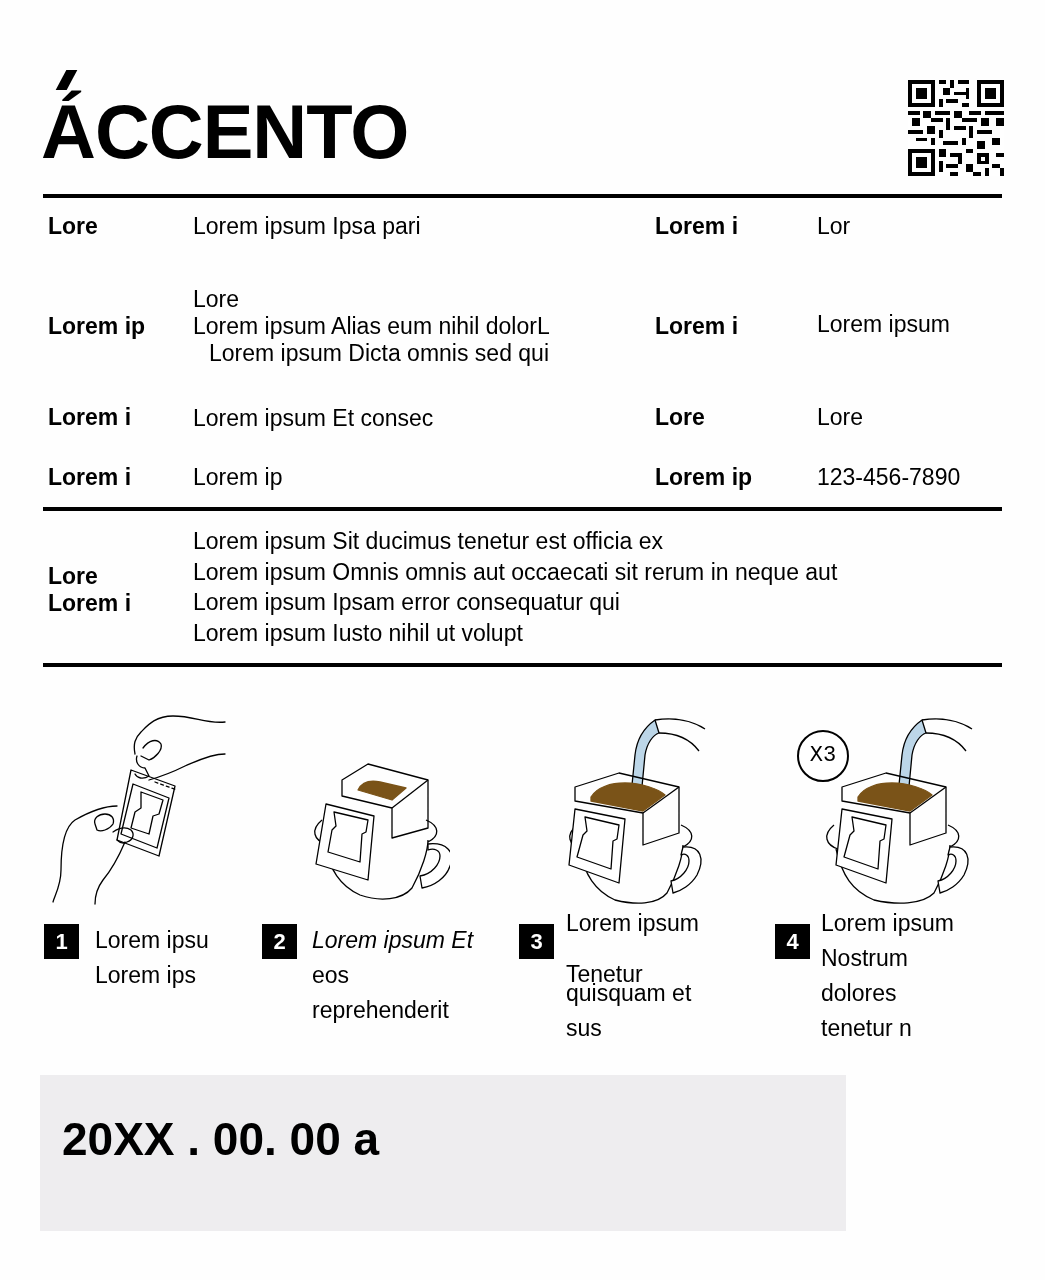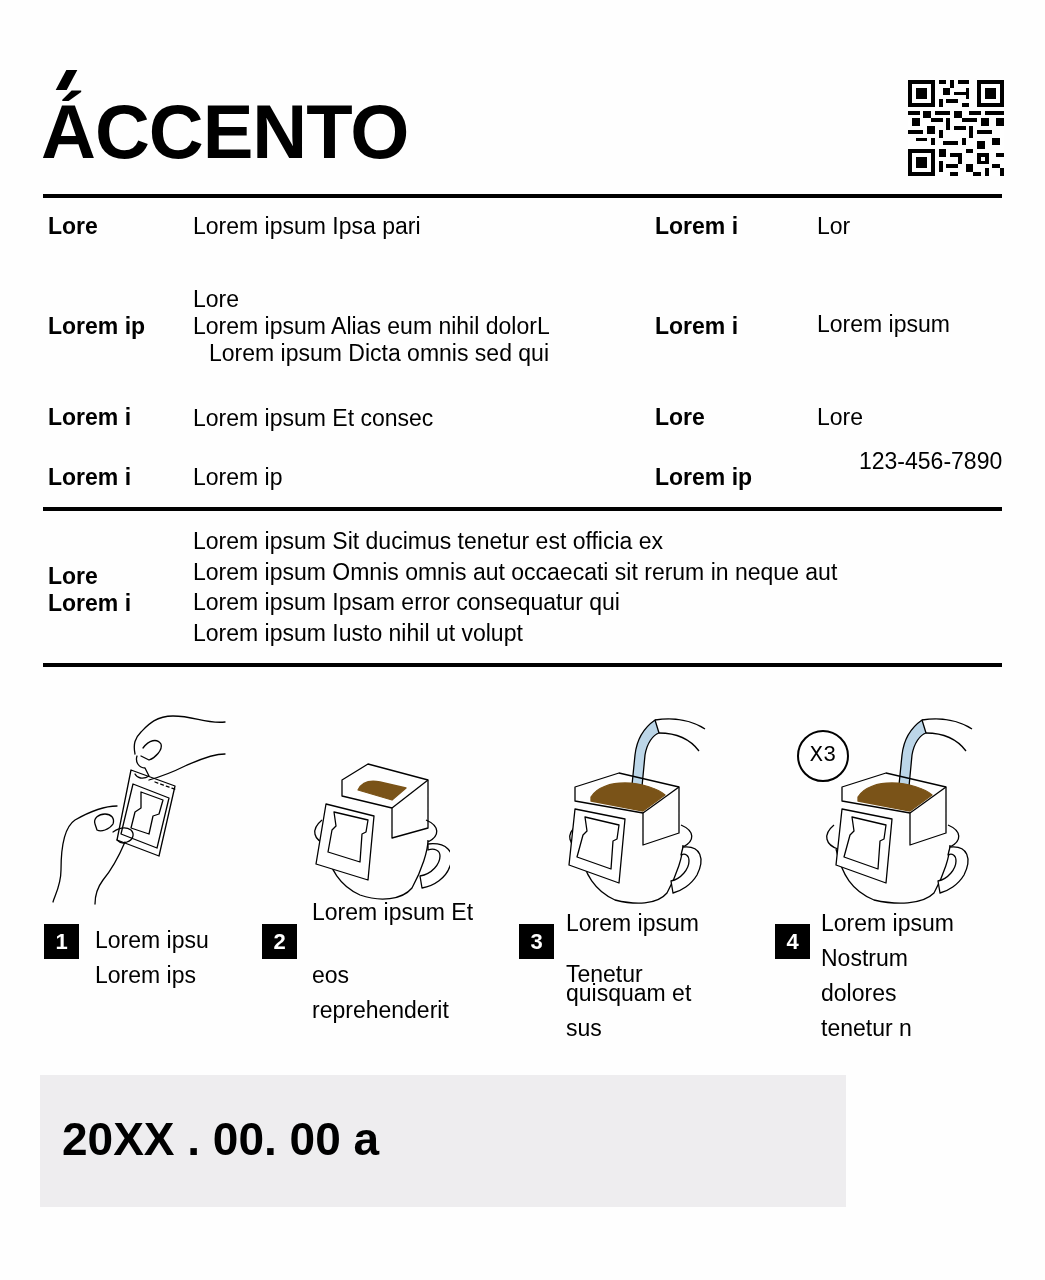--- a/index.html
+++ b/index.html
@@ -7,21 +7,21 @@
   .brand{position:absolute;left:41px;top:64px;font-weight:700;font-size:76px;letter-spacing:-1px;line-height:1;}
   .brand .accent{position:absolute;left:20px;top:6px;width:11px;height:20px;background:#000;transform:skewX(-28deg);}
   .brand .word{display:inline-block;padding-top:30px;}
   .qr{position:absolute;left:908px;top:80px;width:96px;height:96px;}
   .rule{position:absolute;left:43px;width:959px;height:4px;background:#000;}
   .cell{position:absolute;font-size:23px;line-height:27px;white-space:nowrap;}
   .lbl{font-weight:700;}
   .step-num{position:absolute;width:35px;height:35px;background:#000;color:#fff;font-weight:700;font-size:22px;text-align:center;line-height:35px;}
   .step-text{position:absolute;font-size:23px;line-height:35px;white-space:nowrap;}
   .illus{position:absolute;}
-  .datebox{position:absolute;left:40px;top:1075px;width:806px;height:132px;background:#eeedef;}
+  .datebox{position:absolute;left:40px;top:1075px;width:806px;height:156px;background:#eeedef;}
   .date{position:absolute;left:22px;top:36px;font-weight:700;font-size:46px;letter-spacing:0px;line-height:56px;}
 </style>
 </head>
 <body>
 
 <div class="brand">
   <span class="accent"></span>
   
   <span class="word">ÁCCENTO</span>
 </div>
@@ -104,21 +104,21 @@
 <div class="cell" style="left:817px;top:311px;">Lorem ipsum</div>
 
 <div class="cell lbl" style="left:48px;top:404px;">Lorem i</div>
 <div class="cell" style="left:193px;top:405px;">Lorem ipsum Et consec</div>
 <div class="cell lbl" style="left:655px;top:404px;">Lore</div>
 <div class="cell" style="left:817px;top:404px;">Lore</div>
 
 <div class="cell lbl" style="left:48px;top:464px;">Lorem i</div>
 <div class="cell" style="left:193px;top:464px;">Lorem ip</div>
 <div class="cell lbl" style="left:655px;top:464px;">Lorem ip</div>
-<div class="cell" style="left:817px;top:448px;margin-left:42px;">123-456-7890</div>
+<div class="cell" style="left:817px;top:464px;">123-456-7890</div>
 
 <div class="rule" style="top:507px;"></div>
 
 <div class="cell lbl" style="left:48px;top:563px;">Lore</div>
 <div class="cell lbl" style="left:48px;top:590px;">Lorem i</div>
 <div class="cell" style="left:193px;top:528px;">Lorem ipsum Sit ducimus tenetur est officia ex</div>
 <div class="cell" style="left:193px;top:559px;">Lorem ipsum Omnis omnis aut occaecati sit rerum in neque aut</div>
 <div class="cell" style="left:193px;top:589px;text-align:right;">Lorem ipsum Ipsam error consequatur qui</div>
 <div class="cell" style="left:193px;top:620px;">Lorem ipsum Iusto nihil ut volupt</div>
 
@@ -182,21 +182,21 @@
 </svg>
 <div style="position:absolute;left:797px;top:730px;width:52px;height:52px;border:2.5px solid #000;border-radius:50%;box-sizing:border-box;text-align:center;line-height:47px;font-size:22px;background:#fff;font-family:Liberation Mono, monospace;">
   <span>X3</span>
 </div>
 
 <div class="step-num" style="left:44px;top:924px;">1</div>
 <div class="step-text" style="left:95px;top:923px;">Lorem ipsu</div>
 <div class="step-text" style="left:95px;top:958px;">Lorem ips</div>
 
 <div class="step-num" style="left:262px;top:924px;">2</div>
-<div class="step-text" style="left:312px;top:895px;">Lorem ipsum Et</div>
+<div class="step-text" style="left:312px;top:923px;font-style:italic;">Lorem ipsum Et</div>
 <div class="step-text" style="left:312px;top:958px;">eos</div>
 <div class="step-text" style="left:312px;top:993px;">reprehenderit</div>
 
 <div class="step-num" style="left:519px;top:924px;">3</div>
 <div style="position:absolute;left:560px;top:910px;width:200px;height:135px;overflow:hidden;">
   <div class="step-text" style="left:6px;top:-4px;">Lorem ipsum</div>
   <div class="step-text" style="left:6px;top:47px;text-align:right;">Tenetur</div>
   <div class="step-text" style="left:6px;top:66px;">quisquam et</div>
   <div class="step-text" style="left:6px;top:101px;">sus</div>
 </div>

